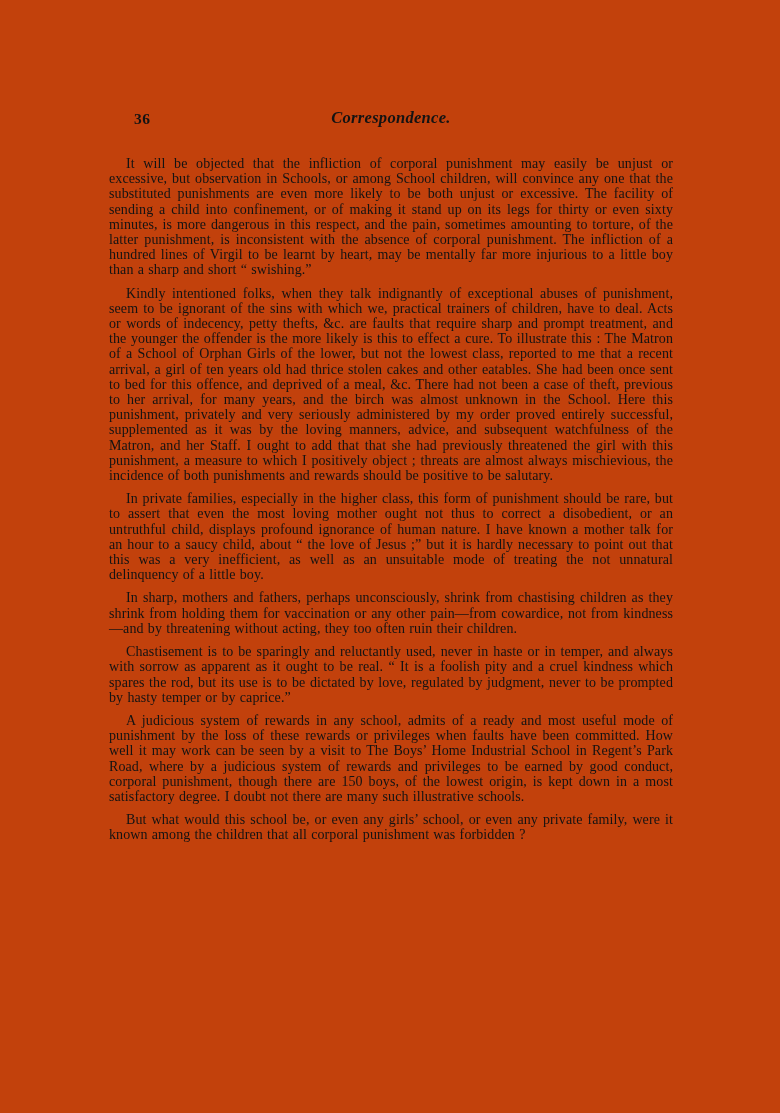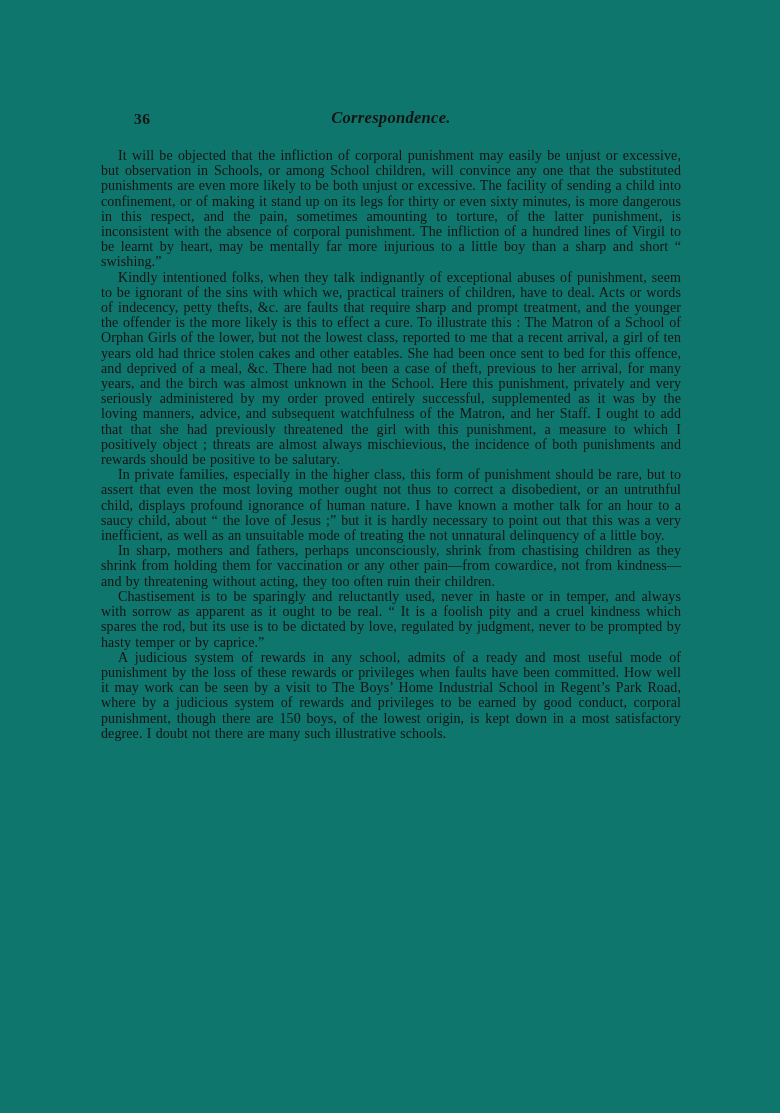--- a/index.html
+++ b/index.html
@@ -4,21 +4,21 @@
 <style>
   html, body {
     margin: 0;
     padding: 0;
     background: #ffffff;
   }
   .page {
     position: relative;
     width: 780px;
     height: 1113px;
-    background: #0f766e;
+    background: #c2410c;
     overflow: hidden;
     font-family: "Liberation Serif", serif;
     color: #131313;
   }
   .header {
     position: absolute;
     top: 108px;
     left: 101px;
     width: 580px;
     height: 24px;
@@ -43,21 +43,21 @@
     top: 148px;
     left: 101px;
     width: 580px;
     font-size: 14px;
     line-height: 15.2px;
     text-align: justify;
     letter-spacing: 0.1px;
     word-spacing: 0.6px;
   }
   .body-text p {
-    margin: 0;
+    margin: 8px;
     padding: 0;
     text-indent: 17px;
   }
   .lead-italic {
     font-style: italic;
   }
 </style>
 </head>
 <body>
 
@@ -68,15 +68,16 @@
     <div class="running-title">Correspondence.</div>
   </div>
 
   <div class="body-text">
     <p>It will be objected that the infliction of corporal punishment may easily be unjust or excessive, but observation in Schools, or among School children, will convince any one that the substituted punishments are even more likely to be both unjust or excessive.  The facility of sending a child into confinement, or of making it stand up on its legs for thirty or even sixty minutes, is more dangerous in this respect, and the pain, sometimes amounting to torture, of the latter punishment, is inconsistent with the absence of corporal punishment.  The infliction of a hundred lines of Virgil to be learnt by heart, may be mentally far more injurious to a little boy than a sharp and short “ swishing.”</p>
     <p>Kindly intentioned folks, when they talk indignantly of exceptional abuses of punishment, seem to be ignorant of the sins with which we, practical trainers of children, have to deal.  Acts or words of indecency, petty thefts, &amp;c. are faults that require sharp and prompt treatment, and the younger the offender is the more likely is this to effect a cure.  To illustrate this : The Matron of a School of Orphan Girls of the lower, but not the lowest class, reported to me that a recent arrival, a girl of ten years old had thrice stolen cakes and other eatables.  She had been once sent to bed for this offence, and deprived of a meal, &amp;c.  There had not been a case of theft, previous to her arrival, for many years, and the birch was almost unknown in the School.  Here this punishment, privately and very seriously administered by my order proved entirely successful, supplemented as it was by the loving manners, advice, and subsequent watchfulness of the Matron, and her Staff.  I ought to add that that she had previously threatened the girl with this punishment, a measure to which I positively object ; threats are almost always mischievious, the incidence of both punishments and rewards should be positive to be salutary.</p>
     <p>In private families, especially in the higher class, this form of punishment should be rare, but to assert that even the most loving mother ought not thus to correct a disobedient, or an untruthful child, displays profound ignorance of human nature.  I have known a mother talk for an hour to a saucy child, about “ the love of Jesus ;” but it is hardly necessary to point out that this was a very inefficient, as well as an unsuitable mode of treating the not unnatural delinquency of a little boy.</p>
     <p>In sharp, mothers and fathers, perhaps unconsciously, shrink from chastising children as they shrink from holding them for vaccination or any other pain—from cowardice, not from kindness—and by threatening without acting, they too often ruin their children.</p>
     <p>Chastisement is to be sparingly and reluctantly used, never in haste or in temper, and always with sorrow as apparent as it ought to be real.  “ It is a foolish pity and a cruel kindness which spares the rod, but its use is to be dictated by love, regulated by judgment, never to be prompted by hasty temper or by caprice.”</p>
     <p>A judicious system of rewards in any school, admits of a ready and most useful mode of punishment by the loss of these rewards or privileges when faults have been committed.  How well it may work can be seen by a visit to The Boys’ Home Industrial School in Regent’s Park Road, where by a judicious system of rewards and privileges to be earned by good conduct, corporal punishment, though there are 150 boys, of the lowest origin, is kept down in a most satisfactory degree.  I doubt not there are many such illustrative schools.</p>
+    <p>But what would this school be, or even any girls’ school, or even any private family, were it known among the children that all corporal punishment was forbidden ?</p>
   </div>
 
 </div>
 
 </body></html>

